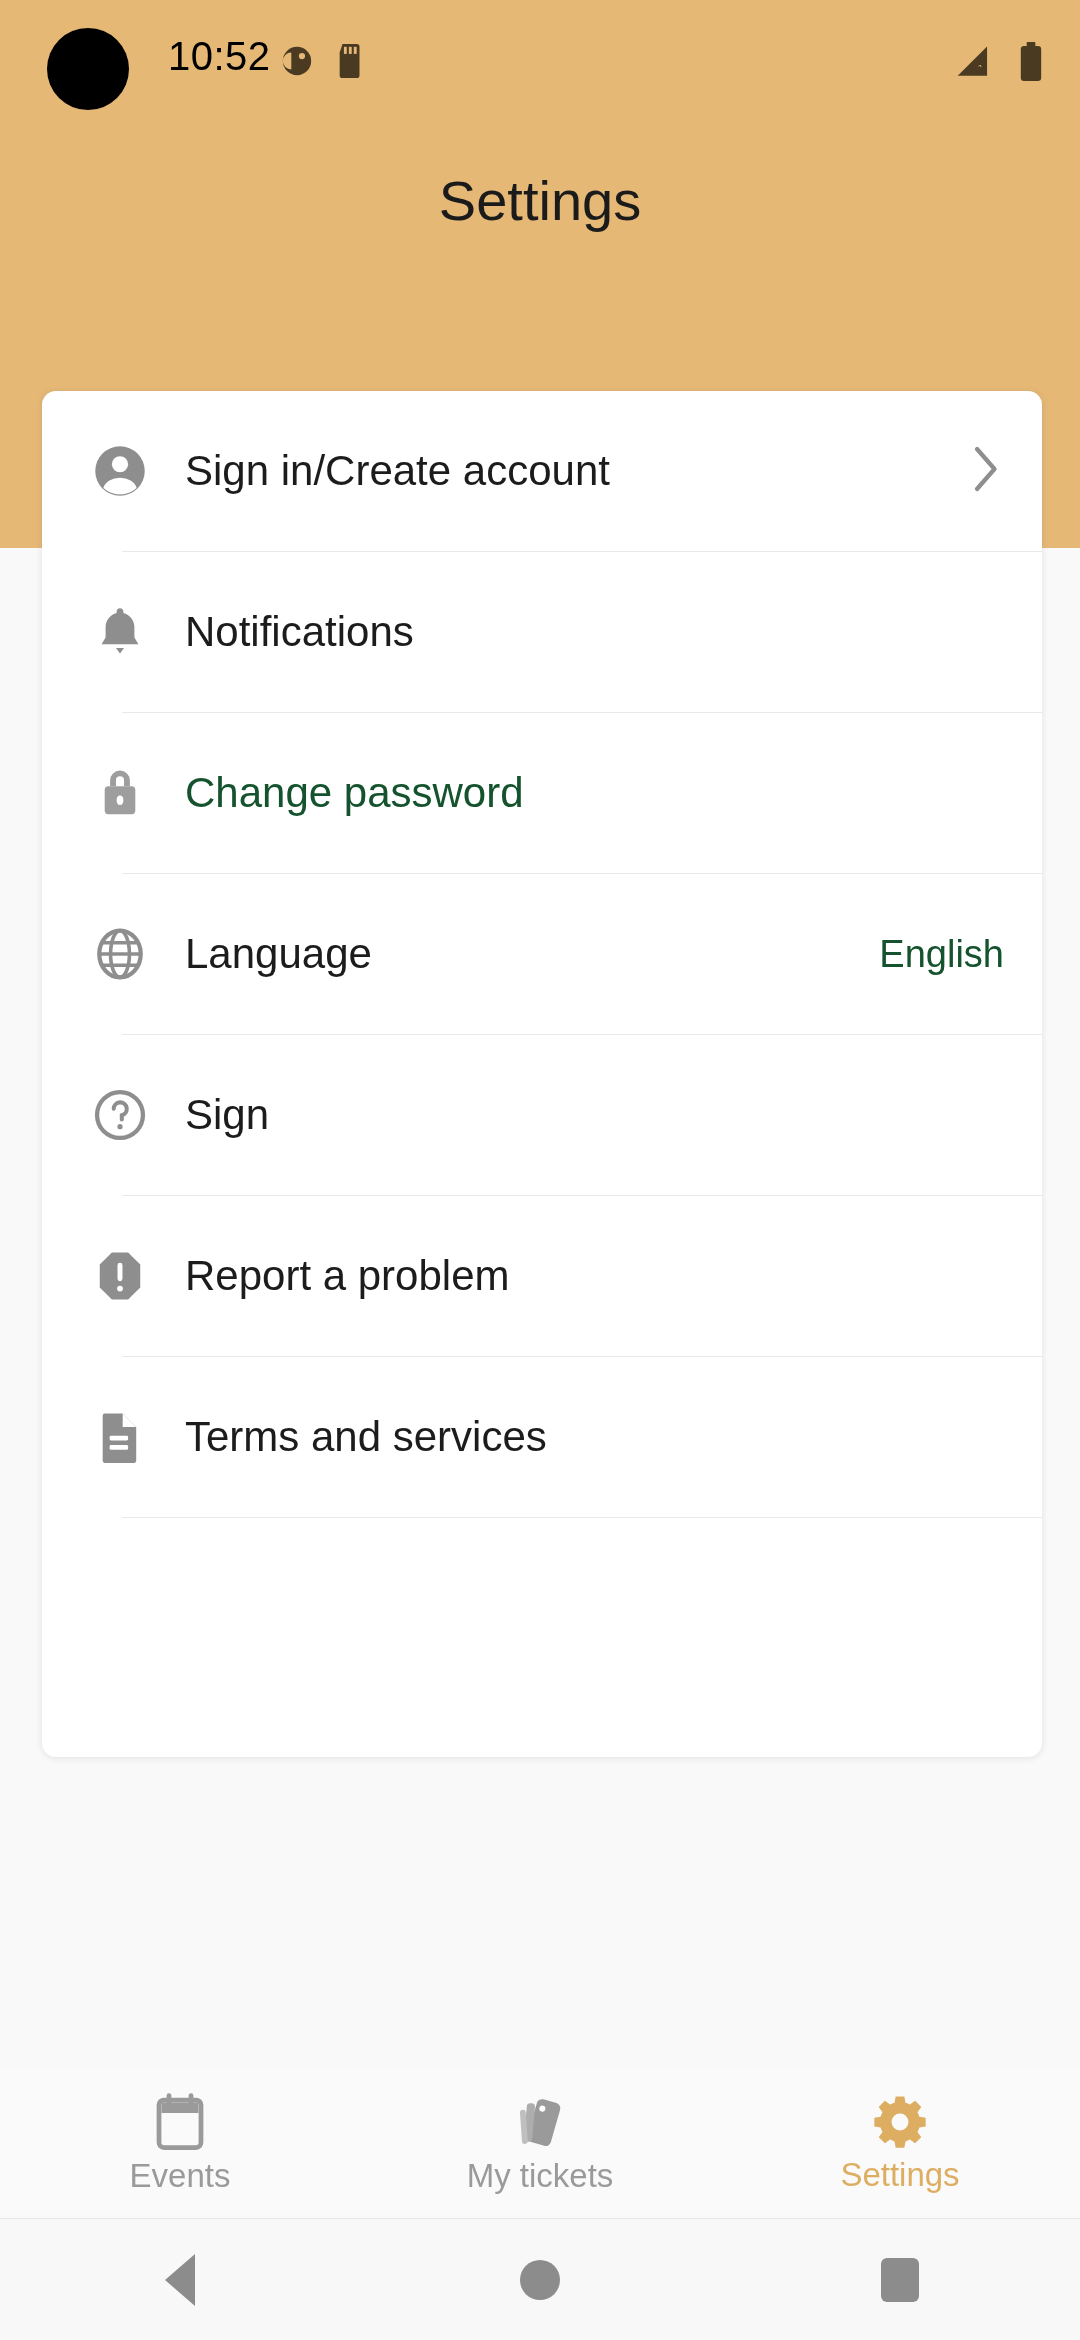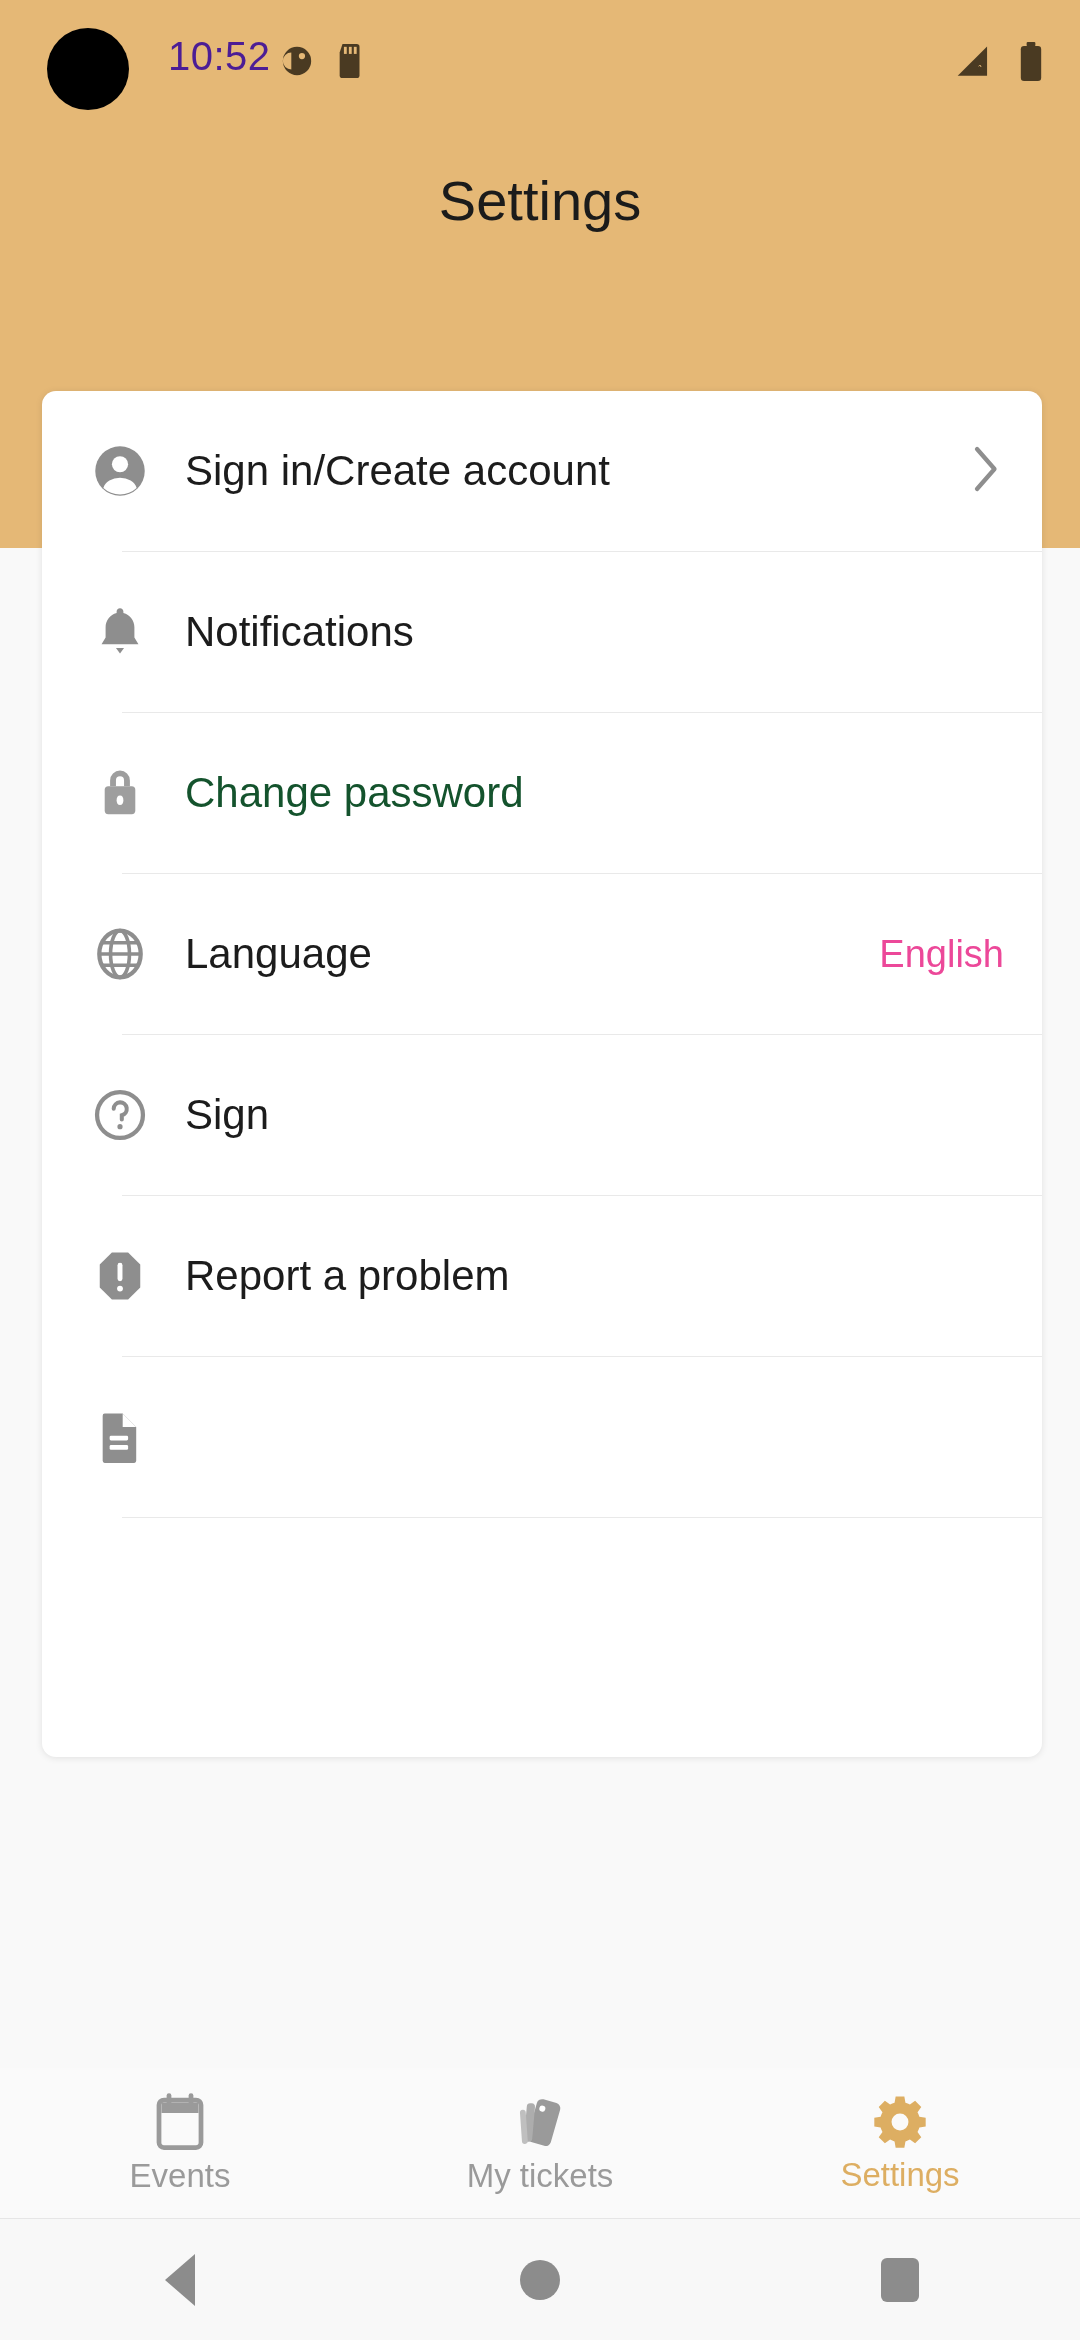--- a/index.html
+++ b/index.html
@@ -27,21 +27,21 @@
   }
   .camera-cutout {
     position:absolute; left:47px; top:28px;
     width:82px; height:82px;
     border-radius:50%;
     background:#000000;
   }
   .status-time {
     position:absolute; left:168px; top:36px;
     font-size:40px; line-height:1;
-    color:#4c1d95;
+    color:#000000;
     letter-spacing:0.5px;
   }
   .status-left-icons {
     position:absolute; left:280px; top:44px;
     display:flex; align-items:center; gap:22px;
   }
   .status-right-icons {
     position:absolute; right:36px; top:42px;
     display:flex; align-items:center; gap:22px;
   }
@@ -75,21 +75,21 @@
   .row .row-label {
     margin-left:29px;
     font-size:42px;
     color:#1C1C1C;
     white-space:nowrap;
   }
   .row.disabled .row-label { color:#14532d; }
   .row .row-spacer { flex:1; }
   .row .row-value {
     font-size:38px;
-    color:#ec4899;
+    color:#14532d;
   }
   .divider {
     height:1px;
     background:#E9E9E9;
     margin-left:80px;
     margin-right:0px;
   }
   .chevron-right {
     display:block;
   }
@@ -291,20 +291,21 @@
 
     <div class="row">
       <span class="row-icon">
         <svg width="46" height="54" viewBox="0 0 20 24">
           <path d="M3.2 1.6 h8.0 L17.2 7.6 v15.0 a0.9 0.9 0 0 1 -0.9 0.9 H3.2 a0.9 0.9 0 0 1 -0.9 -0.9 V2.5 a0.9 0.9 0 0 1 0.9 -0.9 z" fill="#8E8E8E"></path>
           <path d="M11.2 1.6 L17.2 7.6 h-6.0 z" fill="#FFFFFF"></path>
           <rect x="5.4" y="11.4" width="8.2" height="2.1" rx="0.6" fill="#FFFFFF"></rect>
           <rect x="5.4" y="15.6" width="8.2" height="2.1" rx="0.6" fill="#FFFFFF"></rect>
         </svg>
       </span>
+      <span class="row-label">Terms and services</span>
       <span class="row-spacer"></span>
     </div>
     <div class="divider"></div>
 
 
   </div>
 
   <div class="tab-bar">
 
     <div class="tab-item">

